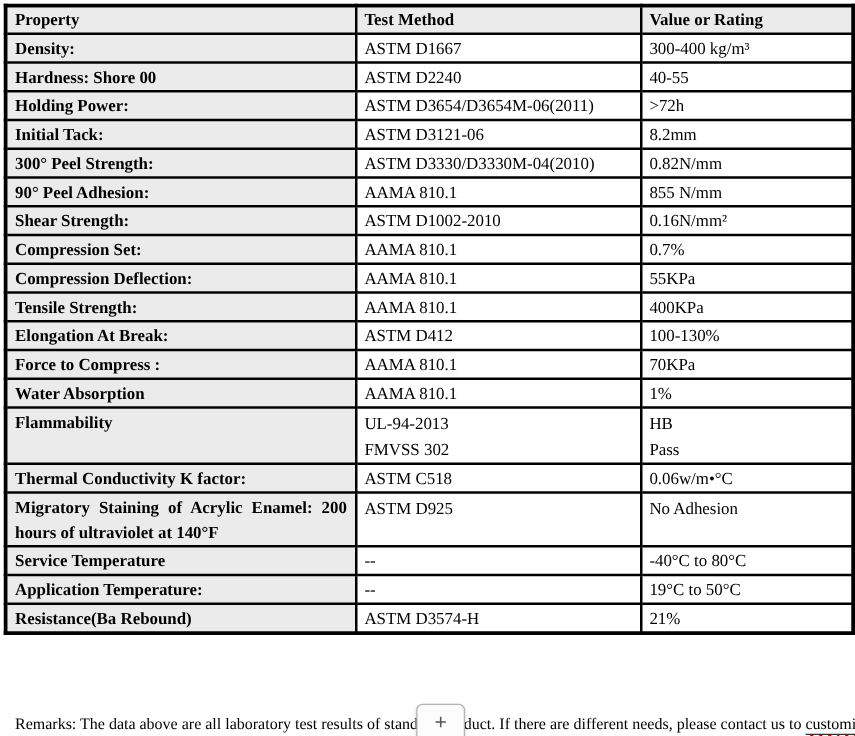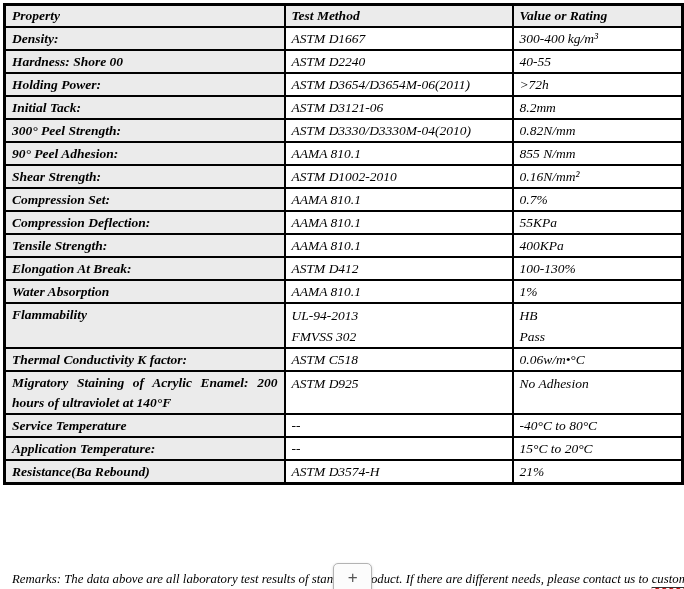--- a/index.html
+++ b/index.html
@@ -3,21 +3,21 @@
 <meta charset="utf-8">
 <style>
   * { box-sizing: border-box; margin: 0; padding: 0; }
   html, body {
     width: 684px; height: 589px;
     background: #ffffff;
     overflow: hidden;
     font-family: "Liberation Serif", "DejaVu Serif", serif;
     color: #000;
   }
-  .page { position: relative; width: 684px; height: 473px; font-style: italic; }
+  .page { position: relative; width: 684px; height: 473px; }
 
   table.spec {
     position: absolute;
     left: 3px; top: 3px;
     width: 678px;
     border-collapse: collapse;
     table-layout: fixed;
     border: 3px solid #000;
   }
   col.c-prop   { width: 280px; }
@@ -191,20 +191,29 @@
         <tr class="single">
           <td class="prop">Elongation At Break:</td>
           <td>
             <div class="cell-line">ASTM D412</div>
           </td>
           <td>
             <div class="cell-line">100-130%</div>
           </td>
         </tr>
         <tr class="single">
+          <td class="prop">Force to Compress :</td>
+          <td>
+            <div class="cell-line">AAMA 810.1</div>
+          </td>
+          <td>
+            <div class="cell-line">70KPa</div>
+          </td>
+        </tr>
+        <tr class="single">
           <td class="prop">Water Absorption</td>
           <td>
             <div class="cell-line">AAMA 810.1</div>
           </td>
           <td>
             <div class="cell-line">1%</div>
           </td>
         </tr>
         <tr class="tall">
           <td class="prop">Flammability</td>
@@ -243,21 +252,21 @@
           <td>
             <div class="cell-line">-40°C to 80°C</div>
           </td>
         </tr>
         <tr class="single">
           <td class="prop">Application Temperature:</td>
           <td>
             <div class="cell-line">--</div>
           </td>
           <td>
-            <div class="cell-line">15°C to 20°C</div>
+            <div class="cell-line">19°C to 50°C</div>
           </td>
         </tr>
         <tr class="single">
           <td class="prop">Resistance(Ba Rebound)</td>
           <td>
             <div class="cell-line">ASTM D3574-H</div>
           </td>
           <td>
             <div class="cell-line">21%</div>
           </td>

